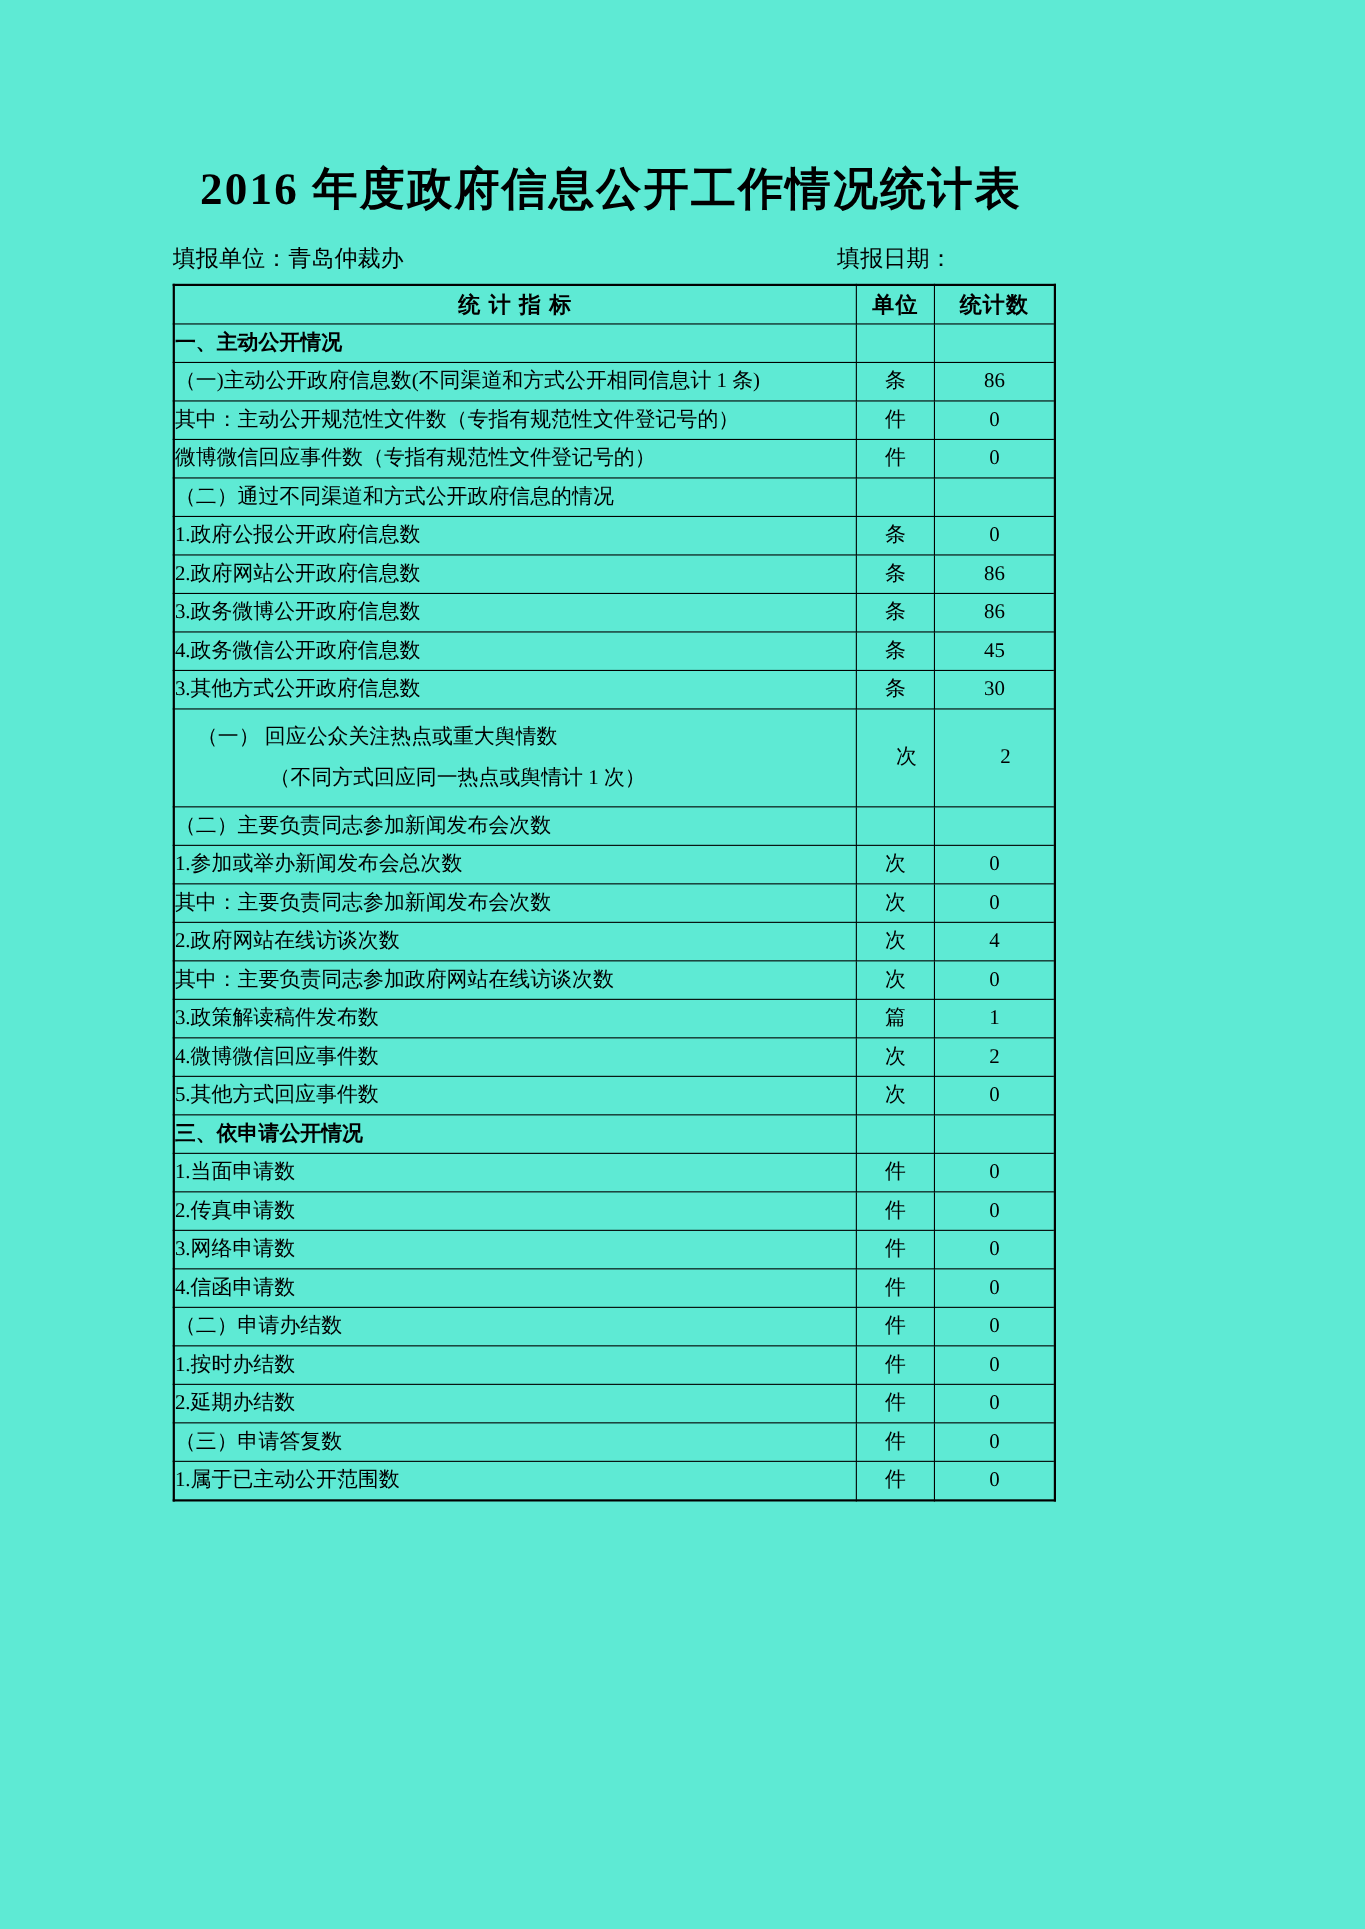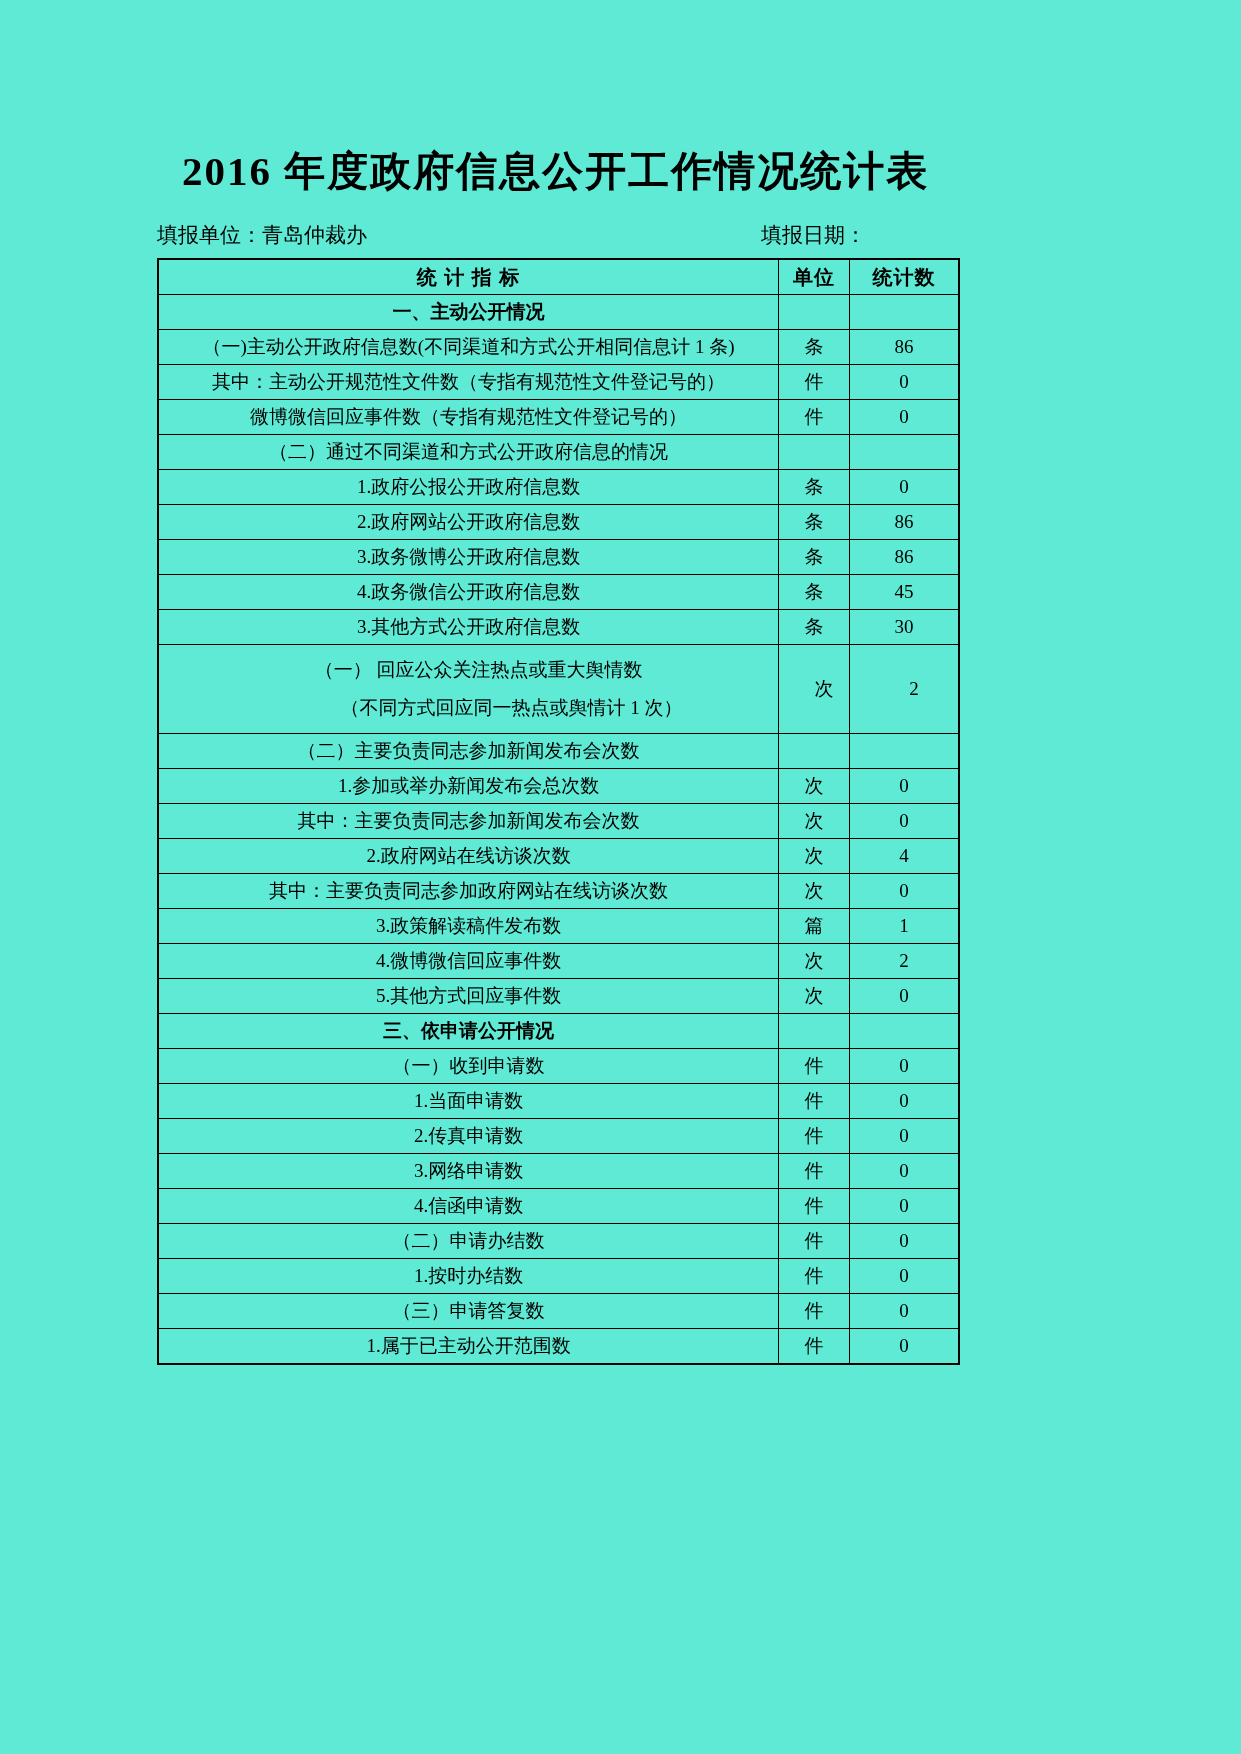--- a/index.html
+++ b/index.html
@@ -67,21 +67,21 @@
     letter-spacing: 1px;
   }
   .col-indicator { width: 619px; }
   .col-unit { width: 70px; }
   .col-count { width: 108px; }
   .stats-table td {
     height: 34px;
     font-size: 19px;
     line-height: 1.25;
   }
-  .cell-indicator { text-align: center; }
+  .cell-indicator { text-align: left; }
   .cell-unit, .cell-count { text-align: center; }
   tr.tall td { height: 88px; padding-left: 20px; }
   tr.tall .cell-indicator div { line-height: 38px; }
   .lvl-section .ind-line1 {
     font-family: "Liberation Sans", sans-serif;
     font-weight: 700;
   }
   .lvl-section { padding-left: 14px; }
   .lvl-item { padding-left: 58px; }
   .lvl-qz1  { padding-left: 70px; }
@@ -247,27 +247,20 @@
             <td class="cell-count">0</td>
           </tr>
           <tr>
             <td class="cell-indicator lvl-section">
               <div class="ind-line1">三、依申请公开情况</div>
             </td>
             <td class="cell-unit"></td>
             <td class="cell-count"></td>
           </tr>
           <tr>
-            <td class="cell-indicator lvl-item">
-              <div class="ind-line1">（一）收到申请数</div>
-            </td>
-            <td class="cell-unit">件</td>
-            <td class="cell-count">0</td>
-          </tr>
-          <tr>
             <td class="cell-indicator lvl-num">
               <div class="ind-line1">1.当面申请数</div>
             </td>
             <td class="cell-unit">件</td>
             <td class="cell-count">0</td>
           </tr>
           <tr>
             <td class="cell-indicator lvl-num">
               <div class="ind-line1">2.传真申请数</div>
             </td>
@@ -291,20 +284,27 @@
           <tr>
             <td class="cell-indicator lvl-item">
               <div class="ind-line1">（二）申请办结数</div>
             </td>
             <td class="cell-unit">件</td>
             <td class="cell-count">0</td>
           </tr>
           <tr>
             <td class="cell-indicator lvl-num">
               <div class="ind-line1">1.按时办结数</div>
+            </td>
+            <td class="cell-unit">件</td>
+            <td class="cell-count">0</td>
+          </tr>
+          <tr>
+            <td class="cell-indicator lvl-num">
+              <div class="ind-line1">2.延期办结数</div>
             </td>
             <td class="cell-unit">件</td>
             <td class="cell-count">0</td>
           </tr>
           <tr>
             <td class="cell-indicator lvl-item">
               <div class="ind-line1">（三）申请答复数</div>
             </td>
             <td class="cell-unit">件</td>
             <td class="cell-count">0</td>

